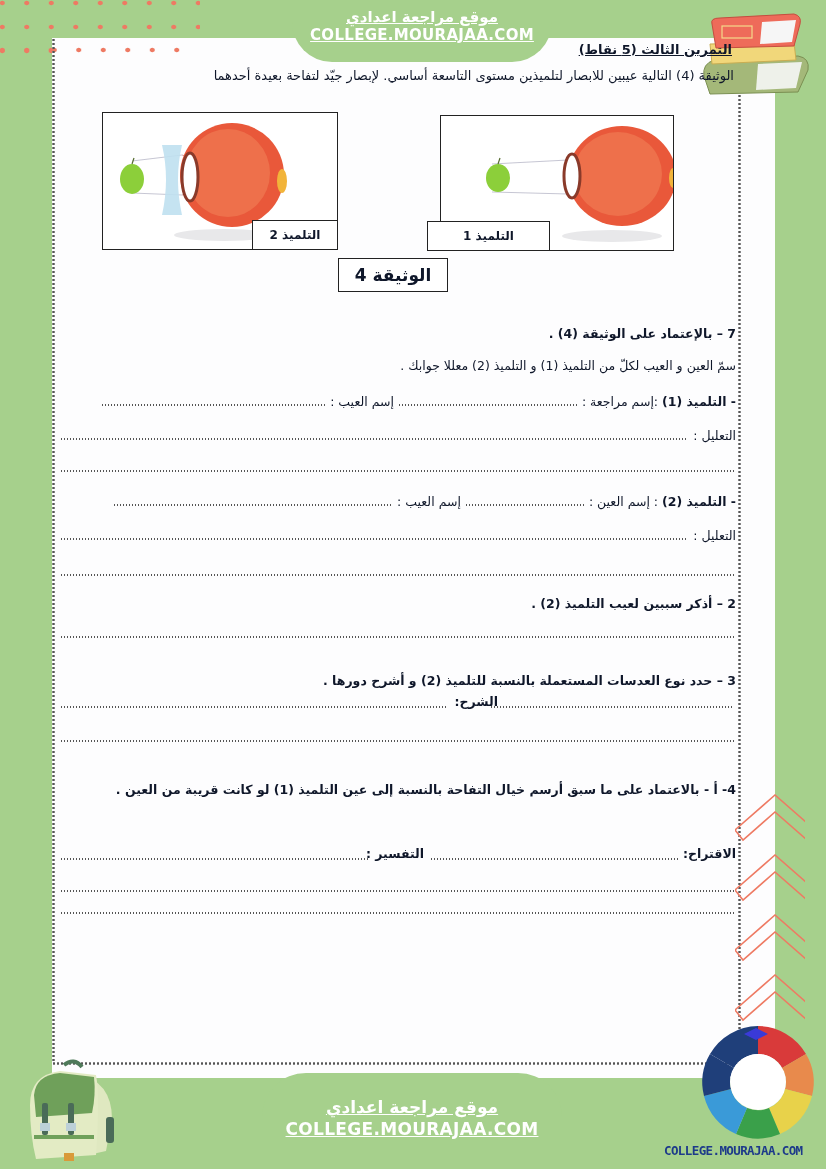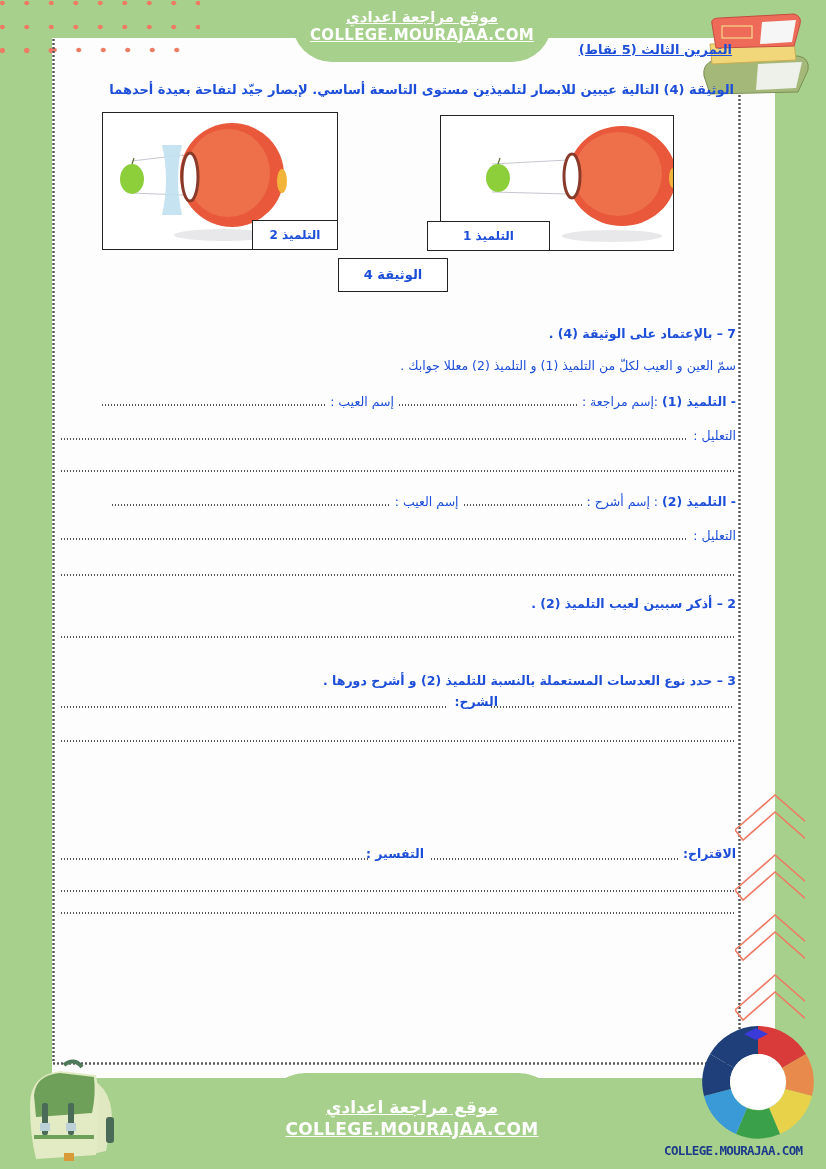--- a/index.html
+++ b/index.html
@@ -54,41 +54,41 @@
     position: absolute; left: 262px; top: 1073px; width: 300px; height: 96px;
     background: #a6d08c;
     border-radius: 44px 44px 0 0;
     text-align: center; color: #fff;
   }
   .banner-bottom .ar { font-size: 17px; font-weight: bold; padding-top: 24px; text-decoration: underline; direction: rtl; }
   .banner-bottom .en { font-size: 17px; font-weight: bold; text-decoration: underline; letter-spacing: 0.3px; margin-top: 2px; }
 
   .doc {
     position: absolute; left: 56px; top: 38px; width: 682px; height: 1020px;
-    direction: rtl; color: #1d4ed8;
+    direction: rtl; color: #0f172a;
   }
   .ex-title {
     position: absolute; right: 6px; top: 4px;
     font-size: 13px; font-weight: bold; text-decoration: underline;
   }
   .intro {
-    position: absolute; right: 4px; top: 40px; width: 640px;
-    font-size: 13px; font-weight: bold; line-height: 23px;
+    position: absolute; right: 4px; top: 26px; width: 640px;
+    font-size: 13px; font-weight: normal; line-height: 23px;
   }
   .figure-box {
     position: absolute; border: 1.5px solid #222; background: #fff;
   }
   .fig-label {
     position: absolute; border: 1.5px solid #222; background: #fff;
     font-size: 12px; font-weight: bold; text-align: center;
     line-height: 28px;
   }
   .doc-caption {
     position: absolute; border: 1.5px solid #222; background: #fff;
-    font-size: 13px; font-weight: bold; text-align: center; line-height: 32px;
+    font-size: 17px; font-weight: bold; text-align: center; line-height: 32px;
   }
   .q { position: absolute; right: 2px; font-size: 12.5px; }
   .q b { font-weight: bold; }
   .dots {
     position: absolute; height: 2px;
     background-image: radial-gradient(circle, #555 0.7px, transparent 1px);
     background-size: 3px 2px;
   }
   .inline-dots {
     display: inline-block; height: 2px; vertical-align: baseline;
@@ -183,38 +183,39 @@
     <span class="inline-dots" style="width:180px;"></span>
     <span>إسم العيب :</span>
     <span class="inline-dots" style="width:225px;"></span>
   </div>
   <div class="q" style="top:390px;">التعليل :</div>
   <div class="dots" style="right:50px; left:4px; top:400px;"></div>
   <div class="dots" style="right:4px; left:4px; top:432px;"></div>
 
   <div class="q" style="top:456px; width:680px;">
     <b>- التلميذ (2)</b>
-    <span>: إسم أشرح :</span>
+    <span>: إسم العين :</span>
     <span class="inline-dots" style="width:120px;"></span>
     <span>إسم العيب :</span>
     <span class="inline-dots" style="width:280px;"></span>
   </div>
   <div class="q" style="top:490px;">التعليل :</div>
   <div class="dots" style="right:50px; left:4px; top:500px;"></div>
   <div class="dots" style="right:4px; left:4px; top:536px;"></div>
 
   <div class="q" style="top:558px;"><b>2 – أذكر سببين لعيب التلميذ (2) .</b></div>
   <div class="dots" style="right:4px; left:4px; top:598px;"></div>
 
   <div class="q" style="top:635px;"><b>3 – حدد نوع العدسات المستعملة بالنسبة للتلميذ (2) و أشرح دورها .</b></div>
   <div class="q" style="top:656px; right:240px;"><b>الشرح:</b></div>
   <div class="dots" style="right:4px; width:244px; top:668px;"></div>
   <div class="dots" style="right:290px; left:4px; top:668px;"></div>
   <div class="dots" style="right:4px; left:4px; top:702px;"></div>
 
+  <div class="q" style="top:744px;"><b>4- أ - بالاعتماد على ما سبق أرسم خيال التفاحة بالنسبة إلى عين التلميذ (1) لو كانت قريبة من العين .</b></div>
   <div class="q" style="top:808px;"><b>الاقتراح:</b></div>
   <div class="dots" style="right:58px; width:250px; top:820px;"></div>
   <div class="q" style="top:808px; right:314px;"><b>التفسير :</b></div>
   <div class="dots" style="right:370px; left:4px; top:820px;"></div>
   <div class="dots" style="right:4px; left:4px; top:852px;"></div>
   <div class="dots" style="right:4px; left:4px; top:874px;"></div>
 </div>
 
 <svg class="chevrons" viewBox="0 0 70 250">
   <g fill="none" stroke="#ee7a63" stroke-width="1.6">

